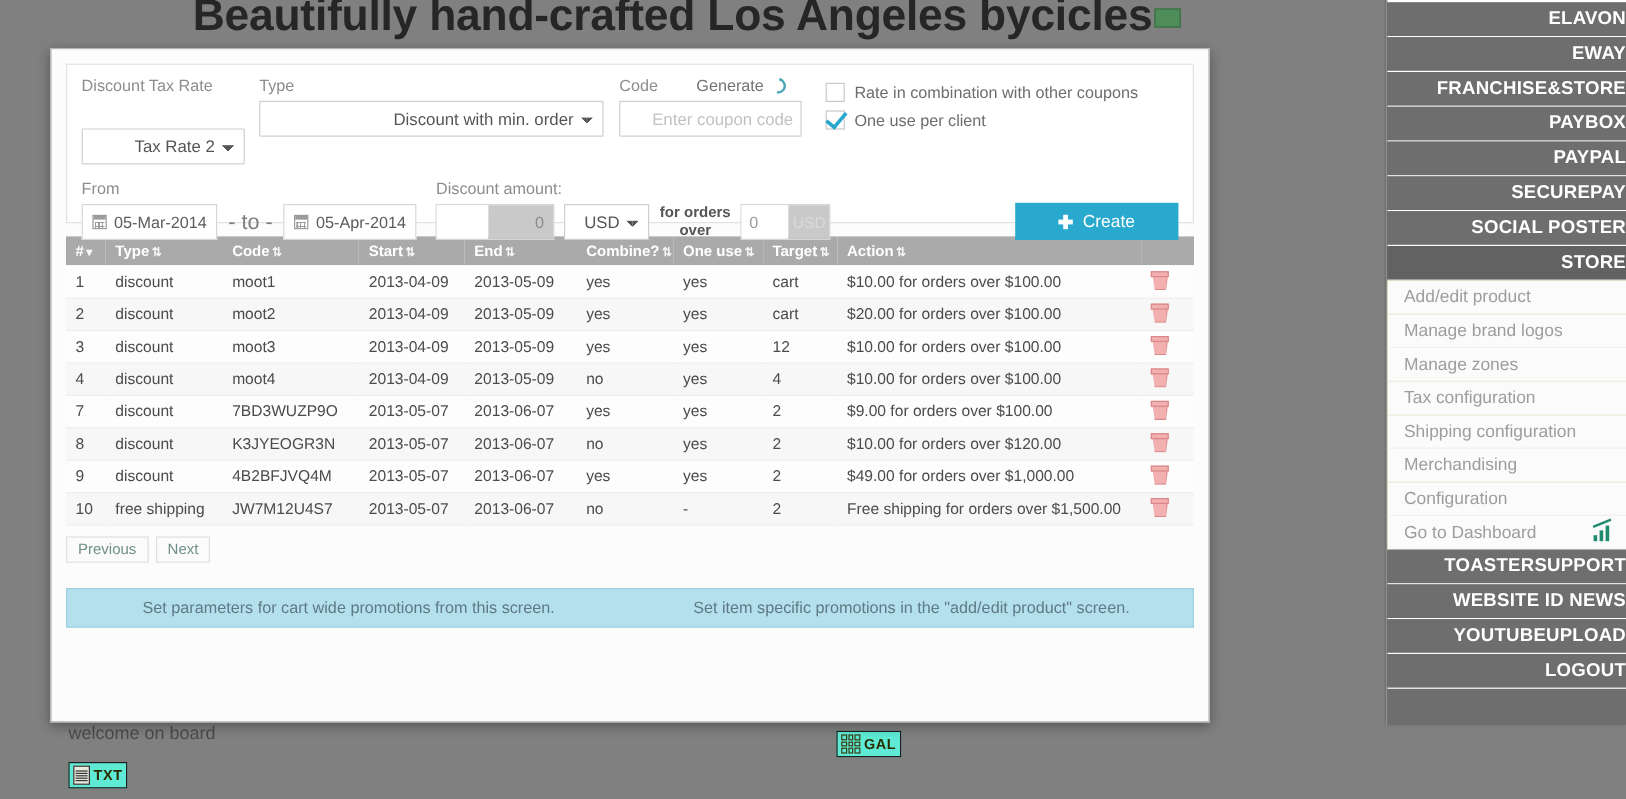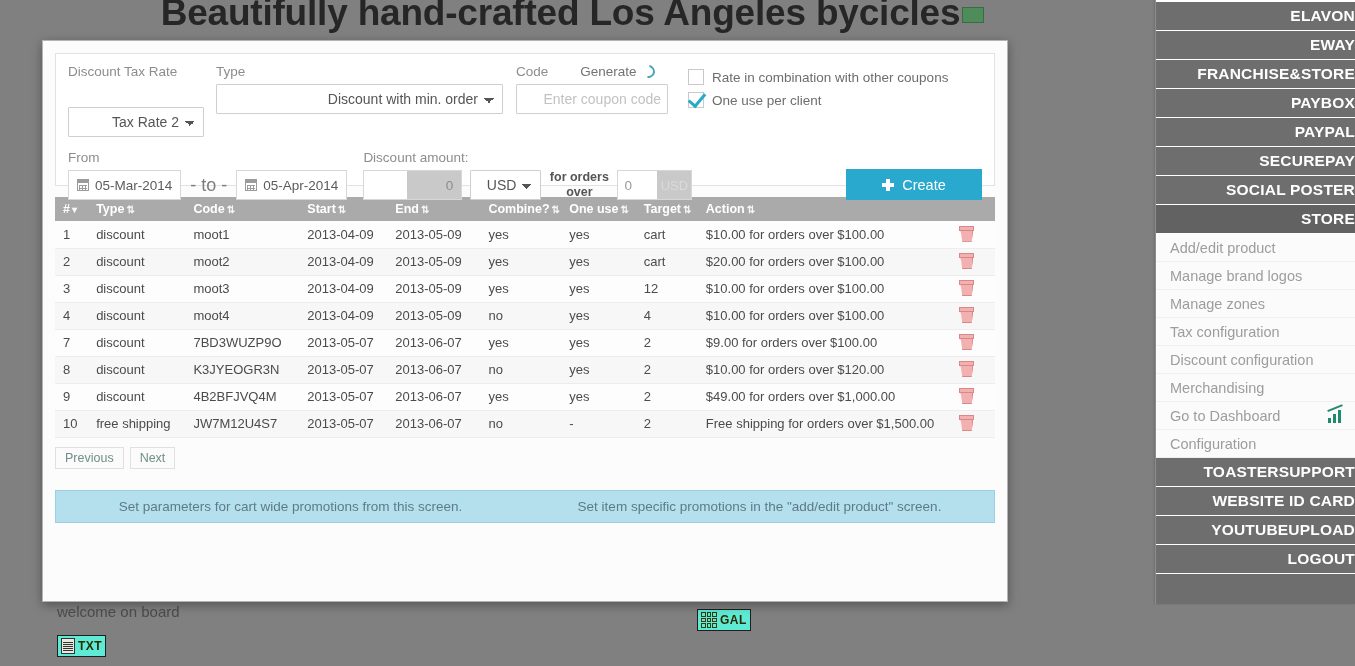--- a/index.html
+++ b/index.html
@@ -350,41 +350,41 @@
       <div class="side-sub">
         <span>Manage brand logos</span>
       </div>
       <div class="side-sub">
         <span>Manage zones</span>
       </div>
       <div class="side-sub">
         <span>Tax configuration</span>
       </div>
       <div class="side-sub">
-        <span>Discount configuration</span>
+        <span>Shipping configuration</span>
       </div>
       <div class="side-sub">
         <span>Merchandising</span>
+      </div>
+      <div class="side-sub">
+        <span>Configuration</span>
       </div>
       <div class="side-sub">
         <span>Go to Dashboard</span>
         <span class="dash-icon">
           <i></i>
           <i></i>
           <i></i>
           <i></i>
         </span>
       </div>
-      <div class="side-sub">
-        <span>Configuration</span>
-      </div>
     </div>
   <div id="side-items-bottom">
       <div class="side-item">TOASTERSUPPORT</div>
-      <div class="side-item">WEBSITE ID CARD</div>
+      <div class="side-item">WEBSITE ID NEWS</div>
       <div class="side-item">YOUTUBEUPLOAD</div>
       <div class="side-item">LOGOUT</div>
     </div>
 </div>
 
 <div id="modal">
 
 
   <div id="modal-body">
 

